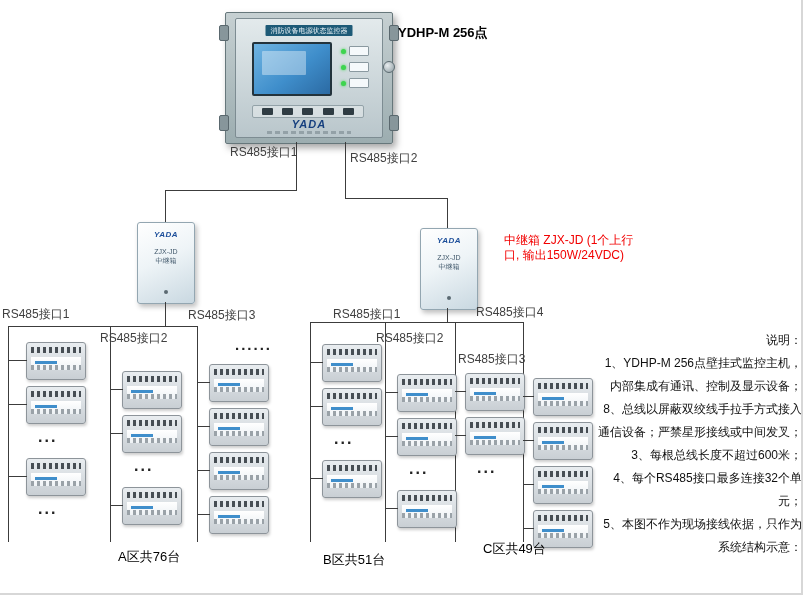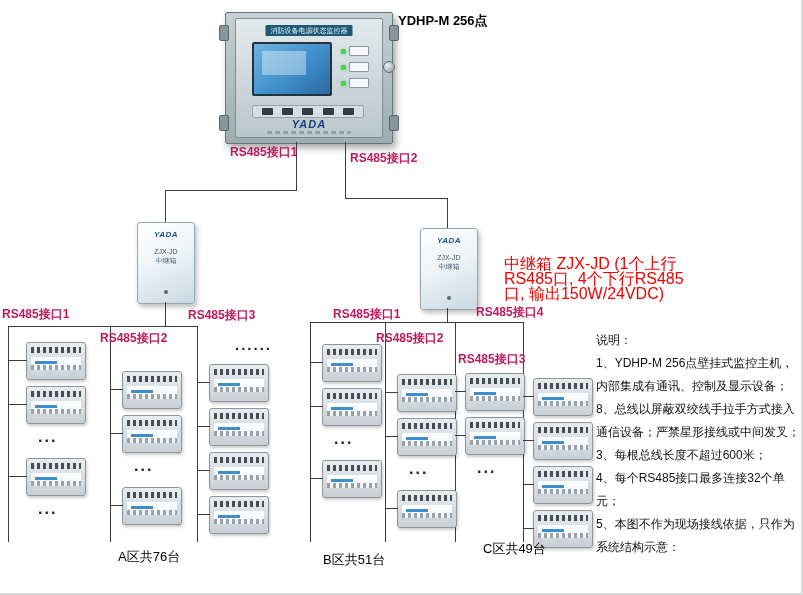--- a/index.html
+++ b/index.html
@@ -3,25 +3,25 @@
 <meta charset="utf-8">
 <style>
   html,body{margin:0;padding:0;background:#fff;}
   .stage{position:relative;width:803px;height:595px;background:#fff;overflow:hidden;
          font-family:"Liberation Sans",sans-serif;color:#111;
          border-right:2px solid #d7d7d7;border-bottom:2px solid #d7d7d7;box-sizing:border-box;}
   
   .vl{position:absolute;width:1px;background:#3c3c3c;}
   .hl{position:absolute;height:1px;background:#3c3c3c;}
   
-  .lbl{position:absolute;font-size:12px;white-space:nowrap;color:#be185d;font-weight:bold;}
+  .lbl{position:absolute;font-size:12px;white-space:nowrap;color:#404040;}
   .host-label{position:absolute;font-size:13px;font-weight:bold;white-space:nowrap;color:#000;}
   .group-label{position:absolute;font-size:13px;white-space:nowrap;color:#000;}
-  .red-note{position:absolute;left:504px;top:233px;font-size:16px;line-height:15px;color:#f20000;white-space:nowrap;margin-top:23px;}
-  .notes{position:absolute;left:596px;top:329px;width:206px;font-size:12px;line-height:23px;color:#101010;}
+  .red-note{position:absolute;left:504px;top:233px;font-size:12px;line-height:15px;color:#f20000;white-space:nowrap;}
+  .notes{position:absolute;left:596px;top:329px;width:206px;font-size:12px;line-height:23px;color:#101010;text-align:right;}
   .note-line{white-space:nowrap;}
   
   .panel{position:absolute;left:225px;top:12px;width:166px;height:130px;
          background:linear-gradient(180deg,#c6d0d2,#9cadb0);
          border:1px solid #66777b;border-radius:2px;box-shadow:3px 4px 7px rgba(0,0,0,.35);}
   .ear{position:absolute;width:8px;height:14px;background:#87969b;border:1px solid #5a686e;border-radius:2px;}
   .panel-face{position:absolute;left:9px;right:9px;top:5px;bottom:5px;
               background:linear-gradient(180deg,#e3eaec,#b9c6cb);
               border:1px solid #7d8c92;border-radius:2px;}
   .p-title{position:absolute;left:50%;transform:translateX(-50%);top:6px;height:11px;line-height:11px;
@@ -104,21 +104,21 @@
         <span class="pbtn"></span>
         <span class="pbtn"></span>
         <span class="pbtn"></span>
       </div>
       <div class="p-logo">YADA</div>
       <div class="p-sub"></div>
     </div>
     <div class="p-knob"></div>
   </div>
 
-  <div class="host-label" style="left:398px;top:12px">YDHP-M 256点</div>
+  <div class="host-label" style="left:398px;top:24px">YDHP-M 256点</div>
 
   <div class="vl" style="left:296px;top:142px;height:48px"></div>
   <div class="hl" style="left:165px;top:190px;width:132px"></div>
   <div class="vl" style="left:165px;top:190px;height:32px"></div>
   <div class="vl" style="left:345px;top:142px;height:56px"></div>
   <div class="hl" style="left:345px;top:198px;width:103px"></div>
   <div class="vl" style="left:447px;top:198px;height:30px"></div>
 
   <div class="lbl" style="left:230px;top:144px">RS485接口1</div>
   <div class="lbl" style="left:350px;top:150px">RS485接口2</div>
@@ -131,21 +131,20 @@
   </div>
   <div class="repeater" style="left:420px;top:228px">
     <div class="rep-logo">YADA</div>
     <div class="rep-model">ZJX-JD</div>
     <div class="rep-name">中继箱</div>
     <div class="rep-keyhole"></div>
   </div>
 
   <div class="red-note" style="color: rgb(242, 0, 0);">
     <div class="red-line">中继箱 ZJX-JD (1个上行</div>
-    <div class="red-line">RS485口, 4个下行RS485</div>
     <div class="red-line">口, 输出150W/24VDC)</div>
   </div>
 
   <div class="vl" style="left:165px;top:302px;height:24px"></div>
   <div class="hl" style="left:8px;top:326px;width:190px"></div>
   <div class="vl" style="left:8px;top:326px;height:216px"></div>
   <div class="vl" style="left:110px;top:326px;height:216px"></div>
   <div class="vl" style="left:197px;top:326px;height:216px"></div>
 
   <div class="vl" style="left:447px;top:308px;height:15px"></div>

